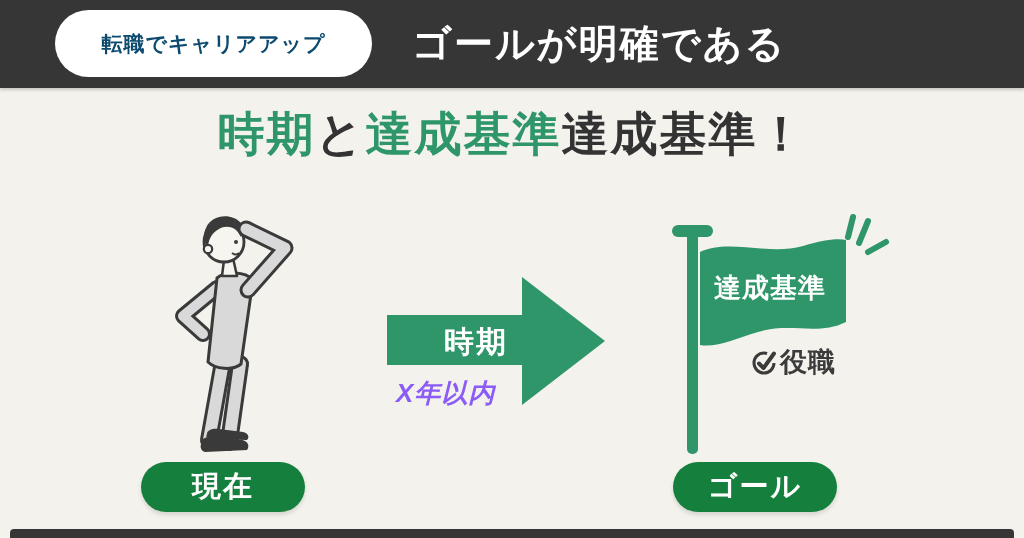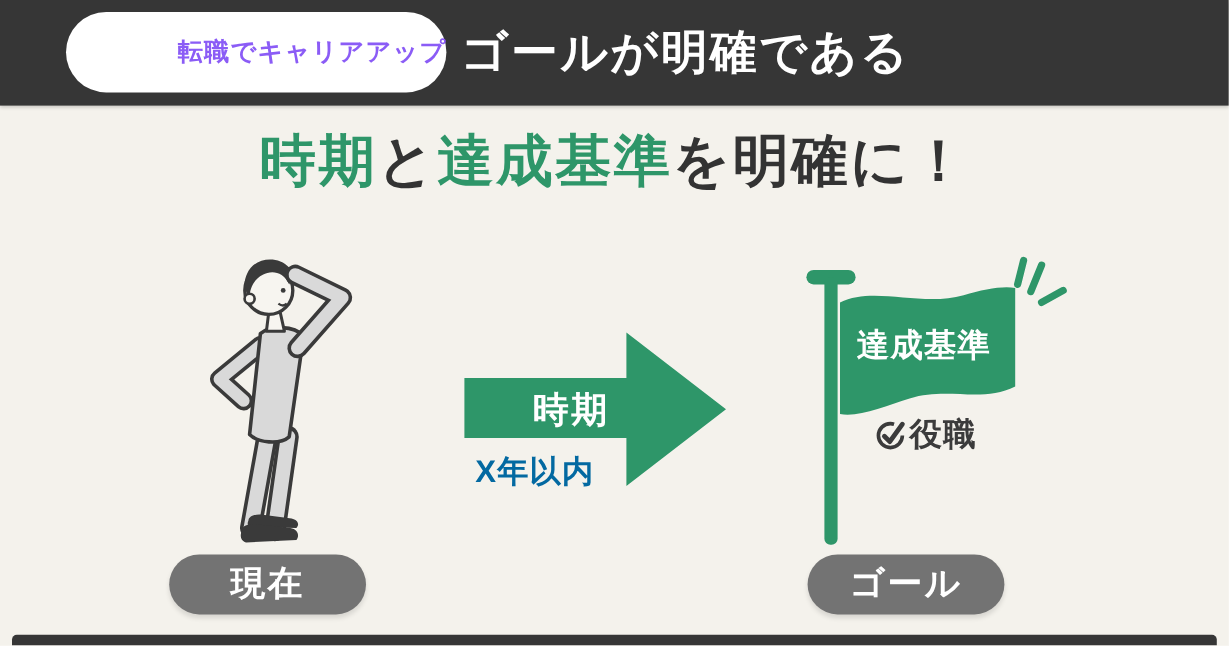--- a/index.html
+++ b/index.html
@@ -11,26 +11,26 @@
   }
 
   
   .header {
     position:absolute; left:0; top:0; width:1024px; height:88px;
     background:#363636; box-shadow:0 2px 3px rgba(0,0,0,.18);
   }
   .header-badge {
     position:absolute; left:55px; top:10px; width:317px; height:67px;
     background:#ffffff; border-radius:36px;
-    display:flex; flex-direction:column; align-items:flex-end; justify-content:center;
-    color:#8b5cf6; font-weight:bold; font-size:21px; line-height:1.32;
+    display:flex; flex-direction:column; align-items:center; justify-content:center;
+    color:#0c4a6e; font-weight:bold; font-size:21px; line-height:1.32;
     text-align:center; letter-spacing:1px;
   }
   .header-title {
-    position:absolute; left:384px; top:44px; transform:translateY(-50%);
+    position:absolute; left:412px; top:44px; transform:translateY(-50%);
     color:#ffffff; font-weight:bold; font-size:39px; letter-spacing:2px;
     white-space:nowrap;
   }
 
   
   .headline {
     position:absolute; left:0; top:106px; width:1024px;
     text-align:center; font-size:47px; font-weight:bold;
     color:#333333; letter-spacing:2px; line-height:1.2; white-space:nowrap;
   }
@@ -40,50 +40,50 @@
   .person { position:absolute; left:145px; top:196px; width:200px; height:270px; }
 
   
   .arrow-svg { position:absolute; left:385px; top:275px; width:225px; height:132px; }
   .arrow-label {
     position:absolute; left:420px; top:322px; width:112px; text-align:center;
     color:#ffffff; font-weight:bold; font-size:30px; letter-spacing:2px;
   }
   .arrow-caption {
     position:absolute; left:396px; top:376px;
-    color:#0369a1; font-weight:bold; font-size:26px; letter-spacing:1px;
+    color:#8b5cf6; font-weight:bold; font-size:26px; letter-spacing:1px;font-style:italic;
   }
 
   
   .flag-pole {
     position:absolute; left:687px; top:231px; width:11px; height:223px;
     background:#2e9669; border-radius:5px;
   }
   .flag-pole-cap {
     position:absolute; left:672px; top:225px; width:41px; height:12px;
     background:#2e9669; border-radius:6px;
   }
   .flag-cloth { position:absolute; left:698px; top:232px; width:152px; height:120px; }
   .flag-label {
     position:absolute; left:706px; top:270px; width:128px; text-align:center;
     color:#ffffff; font-weight:bold; font-size:27px; letter-spacing:1px;
   }
   .sparkles { position:absolute; left:840px; top:208px; width:52px; height:50px; }
 
-  .checklist { position:absolute; left:729px; top:347px; }
+  .checklist { position:absolute; left:751px; top:347px; }
   .check-row { display:flex; align-items:center; height:30px; margin-bottom:2px; }
   .check-row svg { width:27px; height:27px; margin-right:2px; }
   .check-label {
     color:#3b3b3b; font-weight:bold; font-size:27px; letter-spacing:1px;
   }
 
   
   .pill {
     position:absolute; top:462px; width:164px; height:50px;
-    background:#737373; border-radius:25px;
+    background:#15803d; border-radius:25px;
     display:flex; align-items:center; justify-content:center;
     color:#ffffff; font-weight:bold; font-size:29px; letter-spacing:2px;
     box-shadow:0 3px 4px rgba(0,0,0,.12);
   }
   .pill-current { left:141px; }
   .pill-goal { left:673px; }
 
   
   .footer-bar {
     position:absolute; left:10px; bottom:0; width:1004px; height:9px;
@@ -96,21 +96,21 @@
 <div class="canvas">
 
   <div class="header">
     <div class="header-badge">
       <span>転職でキャリアアップ</span>
     </div>
     <div class="header-title">ゴールが明確である</div>
   </div>
 
   <div class="headline">
-    <span class="green">時期</span><span>と</span><span class="green">達成基準</span><span>を明確に！</span>
+    <span class="green">時期</span><span>と</span><span class="green">達成基準</span><span>達成基準！</span>
   </div>
 
   <svg class="person" viewBox="0 0 200 270" aria-hidden="true">
 
     <path d="M78,166 L64,244" fill="none" stroke="#3a3a3a" stroke-width="18" stroke-linecap="round"></path>
     <path d="M78,166 L64,244" fill="none" stroke="#d9d9d9" stroke-width="12" stroke-linecap="round"></path>
     <path d="M95,168 L84,246" fill="none" stroke="#3a3a3a" stroke-width="18" stroke-linecap="round"></path>
     <path d="M95,168 L84,246" fill="none" stroke="#d9d9d9" stroke-width="12" stroke-linecap="round"></path>
 
     <path d="M62,238 C62,234 68,232 74,233 L98,236 C103,237 105,241 102,244 L64,243 C61,242 61,240 62,238 Z" fill="#3a3a3a"></path>

